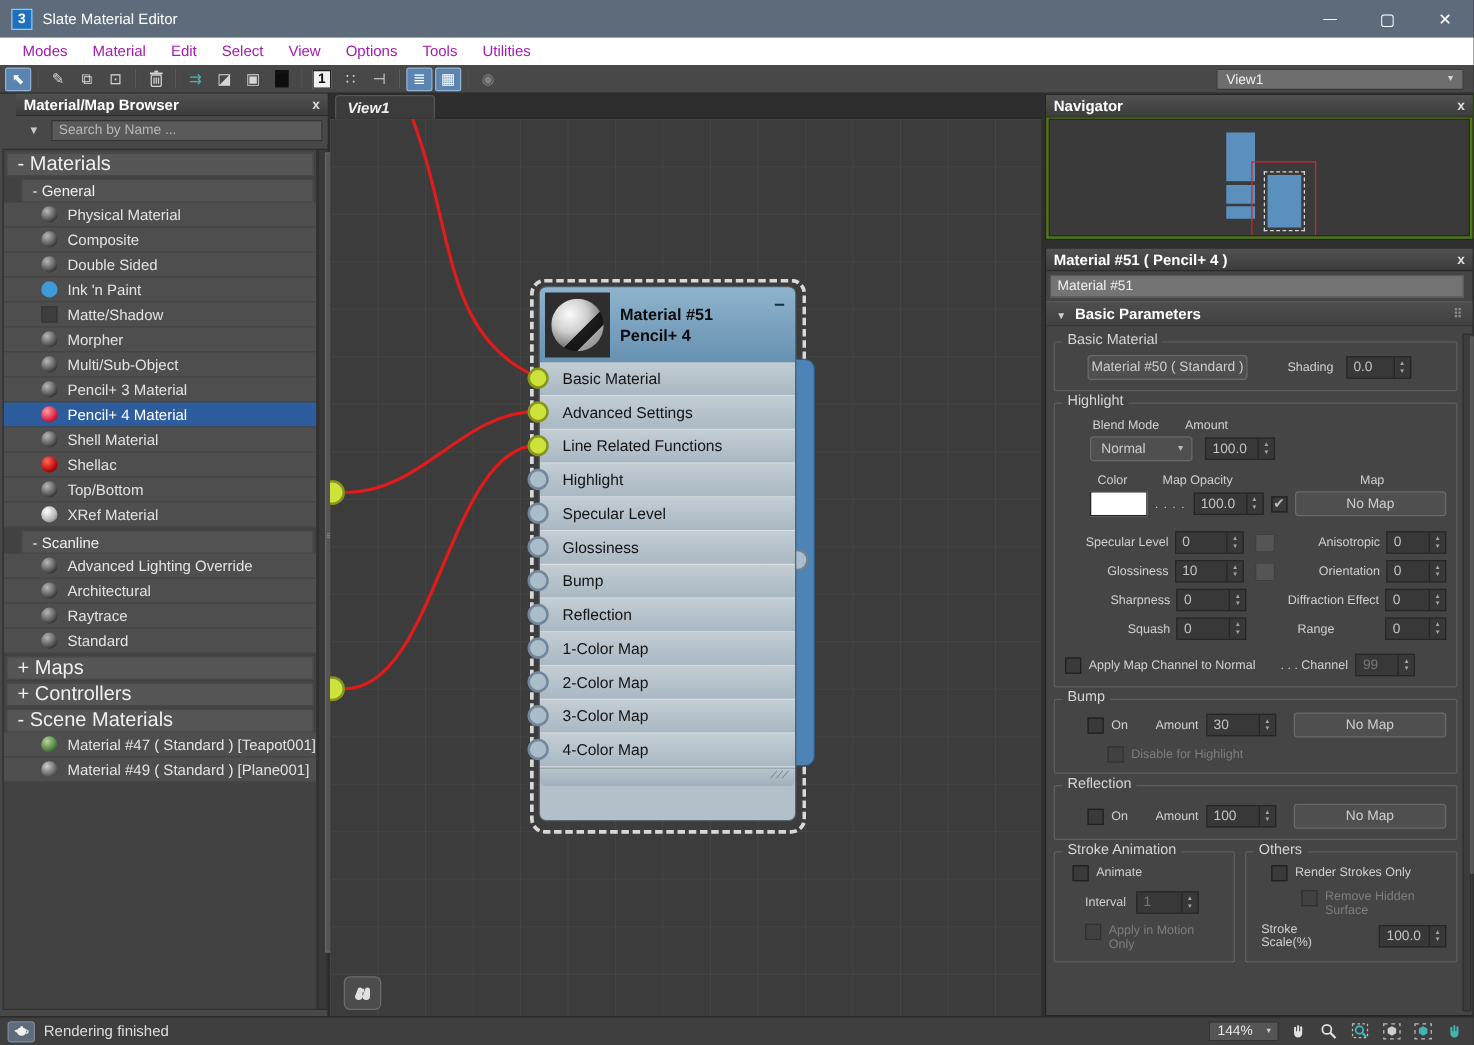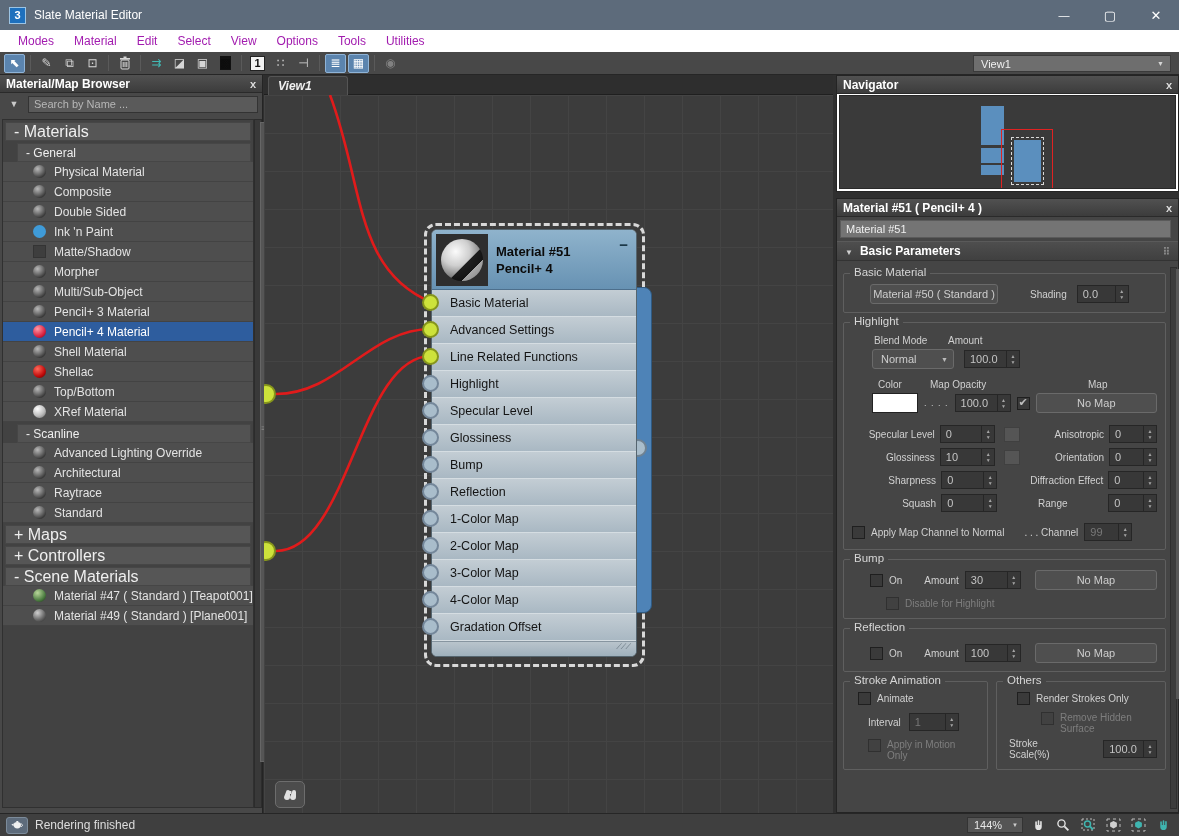--- a/index.html
+++ b/index.html
@@ -40,21 +40,21 @@
   .g-lay1::before{content:"∷";} .g-lay2::before{content:"⊣";}
   .g-list::before{content:"≣";} .g-panel::before{content:"▦";} .g-selmat::before{content:"◉";}
   .view-select { position:absolute; right:8px; top:3px; width:198px; height:17px; background:#6e6e6e;
     border:1px solid #3a3a3a; color:#f0f0f0; font-size:11px; display:flex; align-items:center; padding-left:7px; }
   .view-select::after { content:"▼"; font-size:7px; color:#d5d5d5; position:absolute; right:6px; }
 
   
   .main { position:absolute; left:0; top:75px; width:1179px; height:738px; }
 
   
-  .browser { position:absolute; left:0; top:0; width:263px; height:738px; background:#484848; border-right:1px solid #242424; }
+  .browser { position:absolute; left:0; top:0; width:263px; height:738px; background:#484848; border-right:1px solid #242424;padding-left:13px; }
   .p-head { height:18px; background:linear-gradient(#515151,#3c3c3c); border-bottom:1px solid #2a2a2a;
     display:flex; align-items:center; padding:0 6px; color:#fff; font-weight:bold; font-size:12px; }
   .p-head .x { margin-left:auto; font-weight:bold; color:#ddd; font-size:11px; }
   .search-row { height:22px; display:flex; align-items:center; padding:2px 4px; gap:4px; background:#484848; }
   .dd-tri { width:20px; height:16px; display:flex; align-items:center; justify-content:center; }
   .dd-tri::before { content:"▼"; color:#c9c9c9; font-size:9px; }
   .search-input { flex:1; height:17px; background:#5a5a5a; border:1px solid #333; color:#cfcfcf;
     font-size:11px; padding:0 5px; font-family:"Liberation Sans",sans-serif; }
   .search-input::placeholder { color:#b7b7b7; }
   .tree { position:absolute; left:2px; top:44px; width:252px; bottom:5px; background:#424242;
@@ -113,21 +113,21 @@
   .slot .sock { position:absolute; left:-10px; top:4px; width:17px; height:17px; border-radius:50%;
     background:#a9bdcb; border:2px solid #74879a; }
   .slot .sock.on { background:#cde23b; border-color:#86951c; }
   .node-grip { height:15px; background:linear-gradient(#b9c4cc,#9fb0bc); border-top:1px solid #8795a0;
     border-radius:0 0 5px 5px; position:relative; }
   .node-grip::after { content:"⟋⟋⟋"; position:absolute; right:6px; top:0; font-size:8px; color:#5c6b76; letter-spacing:-1px; }
   .find-btn { position:absolute; left:11px; top:686px; width:30px; height:27px; background:#4c4c4c;
     border:1px solid #6d6d6d; border-radius:5px; display:flex; align-items:center; justify-content:center; }
 
   
-  .navigator { position:absolute; left:836px; top:0; width:343px; height:117px; background:#ffffff; border:1px solid #242424; }
+  .navigator { position:absolute; left:836px; top:0; width:343px; height:117px; background:#4d7c0f; border:1px solid #242424; }
   .nav-body { position:absolute; left:2px; top:19px; right:2px; bottom:2px; background:#3a3a3a; border:1px solid #292929; overflow:hidden; }
   .nv-rect { position:absolute; background:#5b8fbe; }
   .nv-view { position:absolute; border:1px solid #e02222; }
   .nv-sel { position:absolute; border:1px dashed #d8d8d8; background:#3a3a3a; padding:2px; }
   .nv-sel .fill { width:100%; height:100%; background:#5b8fbe; }
 
   .params { position:absolute; left:836px; top:123px; width:343px; height:615px; background:#454545; border:1px solid #242424; }
   .name-field { display:block; margin:3px 3px 0 3px; width:331px; height:18px; background:#747474; border:1px solid #5a5a5a;
     color:#f0f0f0; font-size:11px; padding:0 5px; font-family:"Liberation Sans",sans-serif; }
   .rollout { height:20px; margin-top:3px; background:linear-gradient(#4e4e4e,#404040); border-top:1px solid #5a5a5a;
@@ -400,24 +400,20 @@
               <span>2-Color Map</span>
             </div>
           <div class="slot">
               <span class="sock"></span>
               <span>3-Color Map</span>
             </div>
           <div class="slot">
               <span class="sock"></span>
               <span>4-Color Map</span>
             </div>
-          <div class="slot">
-              <span class="sock"></span>
-              <span>Gradation Offset</span>
-            </div>
           <div class="node-grip"></div>
         </div>
 
         <div class="find-btn">
           <svg width="16" height="14" viewBox="0 0 16 14">
               <path d="M2 9a3 3 0 106 0V4a2 2 0 00-4 0zM8 9a3 3 0 106 0V4a2 2 0 00-4 0z" fill="#e0e0e0"></path>
               <rect x="6.6" y="3" width="2.8" height="3" fill="#e0e0e0"></rect>
             </svg>
         </div>
       </div>

